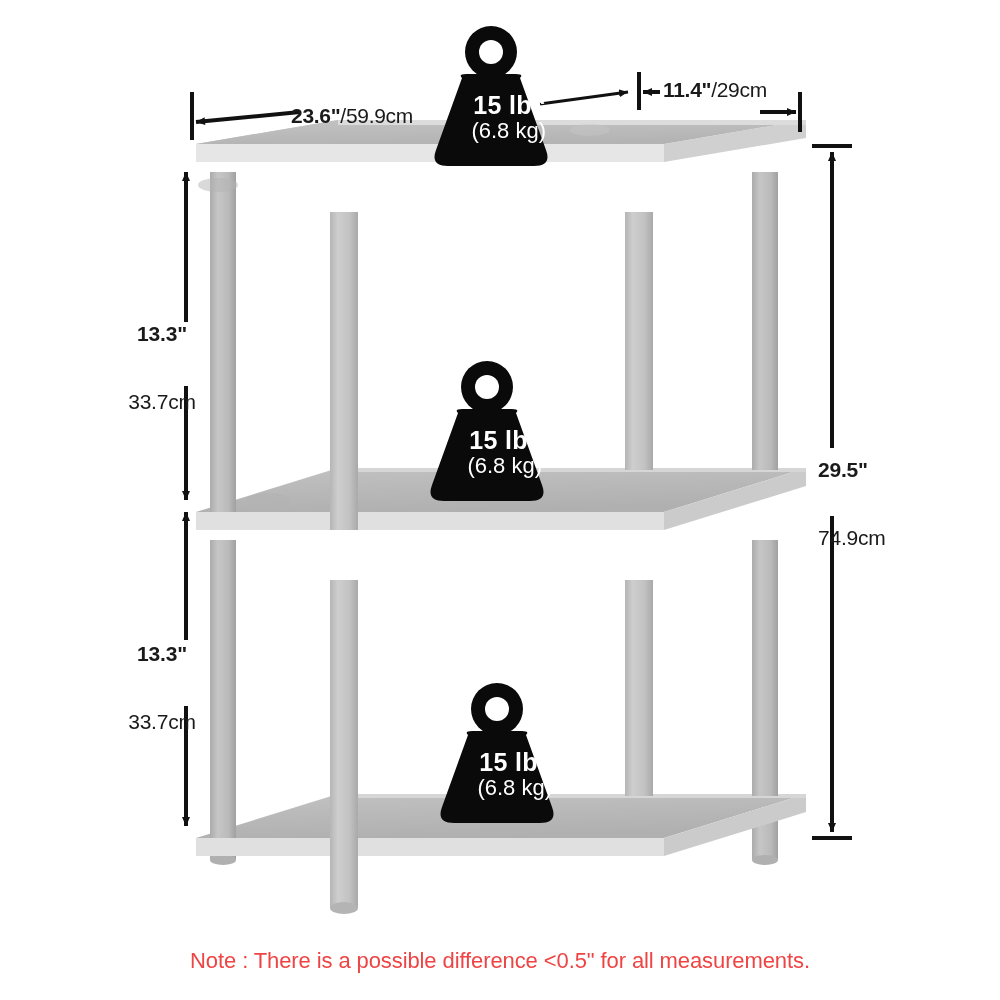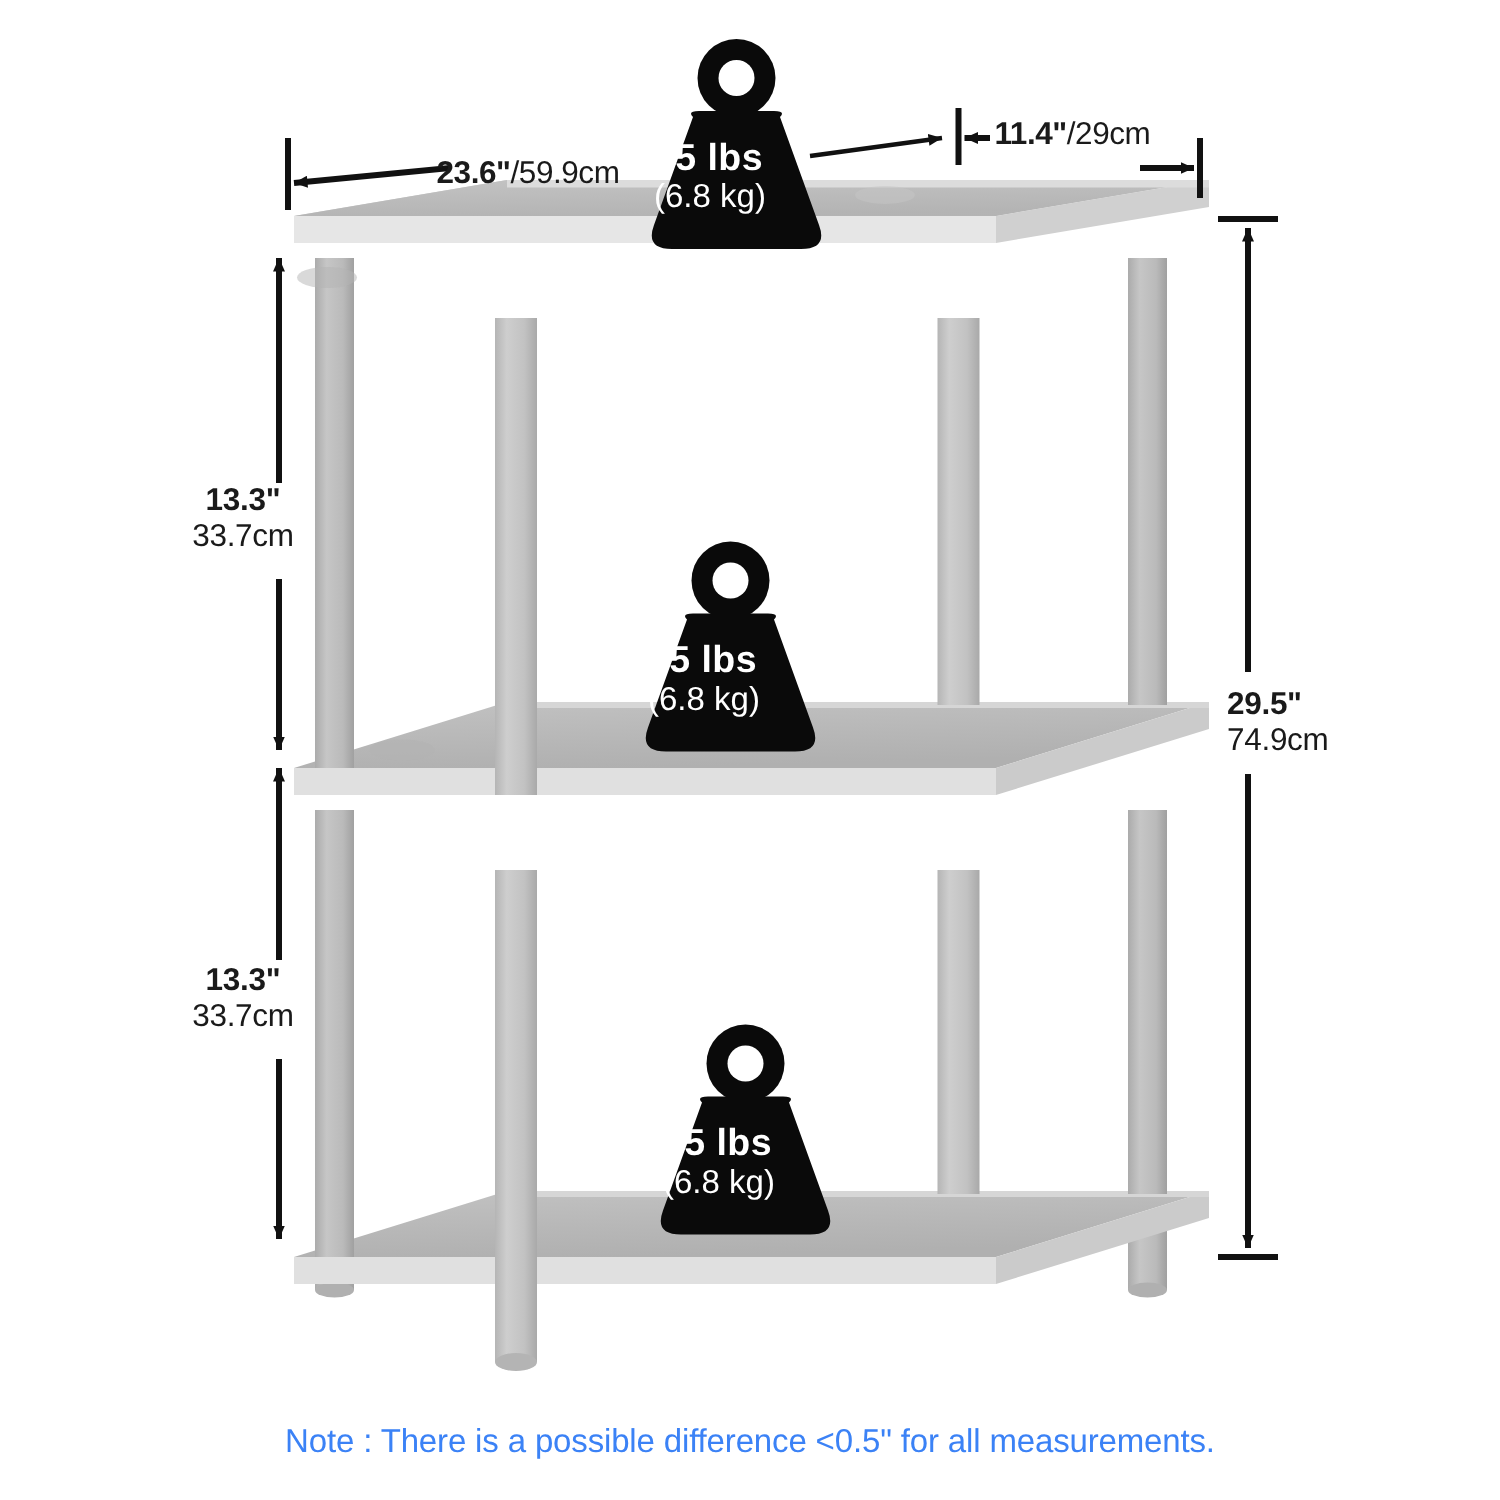--- a/index.html
+++ b/index.html
@@ -34,32 +34,33 @@
   }
   .dim-in {
     font-weight: bold;
     font-size: 21px;
     letter-spacing: -0.2px;
   }
   .dim-cm {
     font-weight: normal;
     font-size: 21px;
     letter-spacing: -0.2px;
+    margin-top: 44px;
   }
   .dim-inline {
     font-size: 21px;
     letter-spacing: -0.3px;
     white-space: nowrap;
   }
   .dim-inline b {
     font-weight: bold;
   }
   .badge-label {
     position: absolute;
-    text-align: left;
+    text-align: right;
     color: #ffffff;
     white-space: nowrap;
     pointer-events: none;
     font-family: "Liberation Sans", sans-serif;
   }
   .badge-lbs {
     font-weight: bold;
     font-size: 25px;
     line-height: 1.05;
     letter-spacing: 0.3px;
@@ -70,21 +71,21 @@
     line-height: 1.18;
     letter-spacing: 0px;
   }
   #note {
     position: absolute;
     left: 0;
     top: 948px;
     width: 1000px;
     text-align: center;
     font-size: 22px;
-    color: #3b82f6;
+    color: #ef4444;
     font-family: "Liberation Sans", sans-serif;
     letter-spacing: -0.1px;
   }
 </style>
 </head>
 <body>
 
 <div id="stage">
 
   <svg id="diagram-svg" viewBox="0 0 1000 1000">

